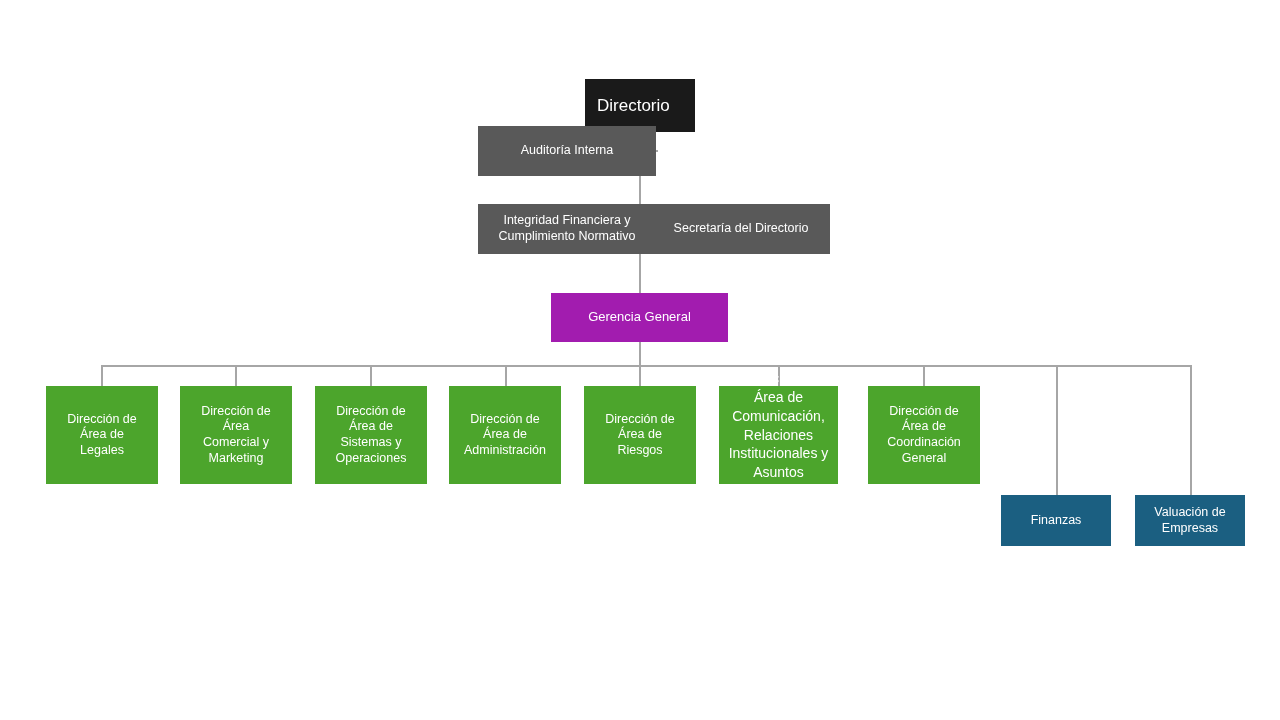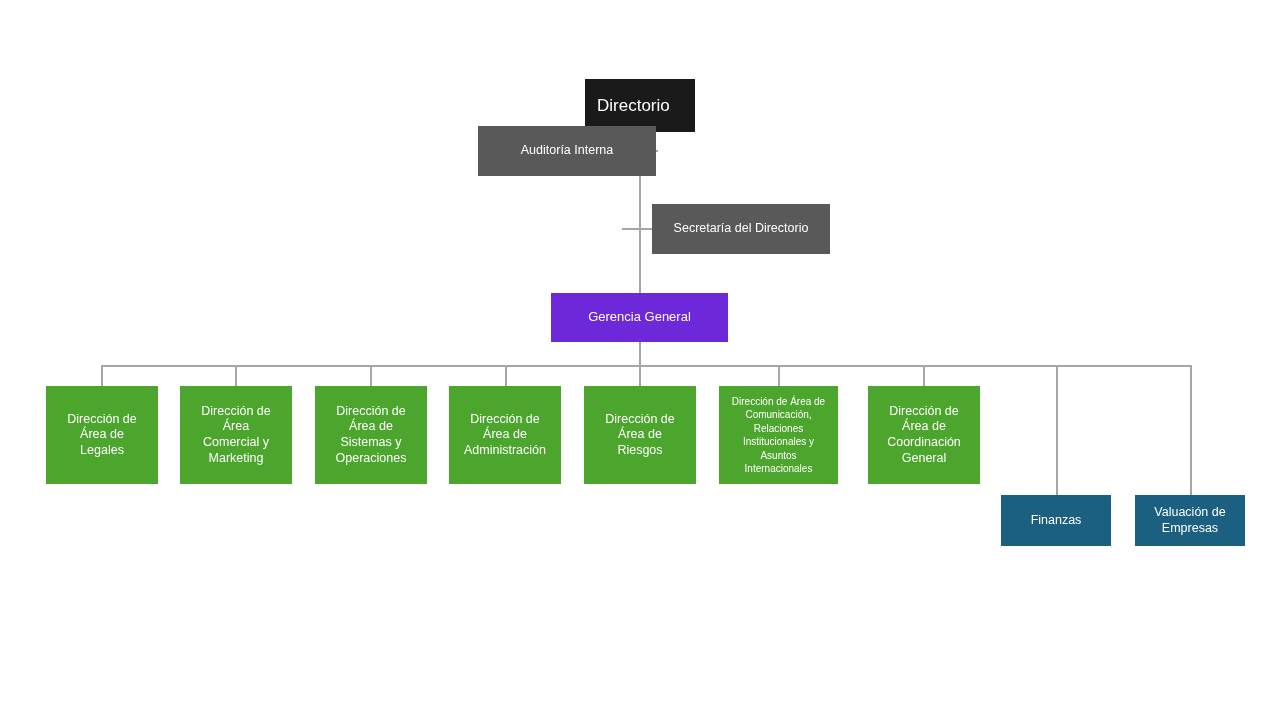--- a/index.html
+++ b/index.html
@@ -51,31 +51,31 @@
     height: 50px;
   }
   .n-staff.left  { left: 450px; margin-left: 28px; }
   .n-staff.right { left: 652px; }
   .n-staff.row1  { top: 126px; }
   .n-staff.row2  { top: 204px; }
   
   .n-gg {
     left: 551px; top: 293px;
     width: 177px; height: 49px;
-    background: #6d28d9;
+    background: #a21caf;
     font-size: 13px;
   }
   
   .n-dir {
     background: #4ca52c;
     font-size: 12.5px;
     top: 386px;
     height: 98px;
   }
-  .n-dir.tiny { font-size: 10px; line-height: 1.35; }
+  .n-dir.tiny { font-size: 14px; line-height: 1.35; }
   
   .n-sub {
     background: #1b5f81;
     font-size: 12.5px;
     top: 495px;
     width: 110px;
     height: 51px;
   }
   
   .ln {
@@ -110,20 +110,22 @@
   <div class="ln v" style="left:923px; top:365px; height:21px;"></div>
 
   <div class="ln v" style="left:1056px; top:365px; height:130px;"></div>
   <div class="ln v" style="left:1190px; top:365px; height:130px;"></div>
 
   <div class="node n-root">Directorio</div>
 
   <div class="node n-staff left row1">Auditoría Interna</div>
 
 
+  <div class="node n-staff left row2">Integridad Financiera y
+Cumplimiento Normativo</div>
 
   <div class="node n-staff right row2">Secretaría del Directorio</div>
 
   <div class="node n-gg">Gerencia General</div>
 
   <div class="node n-dir" style="left:46px; width:112px;">Dirección de
 Área de
 Legales</div>
 
   <div class="node n-dir" style="left:180px; width:112px;">Dirección de

